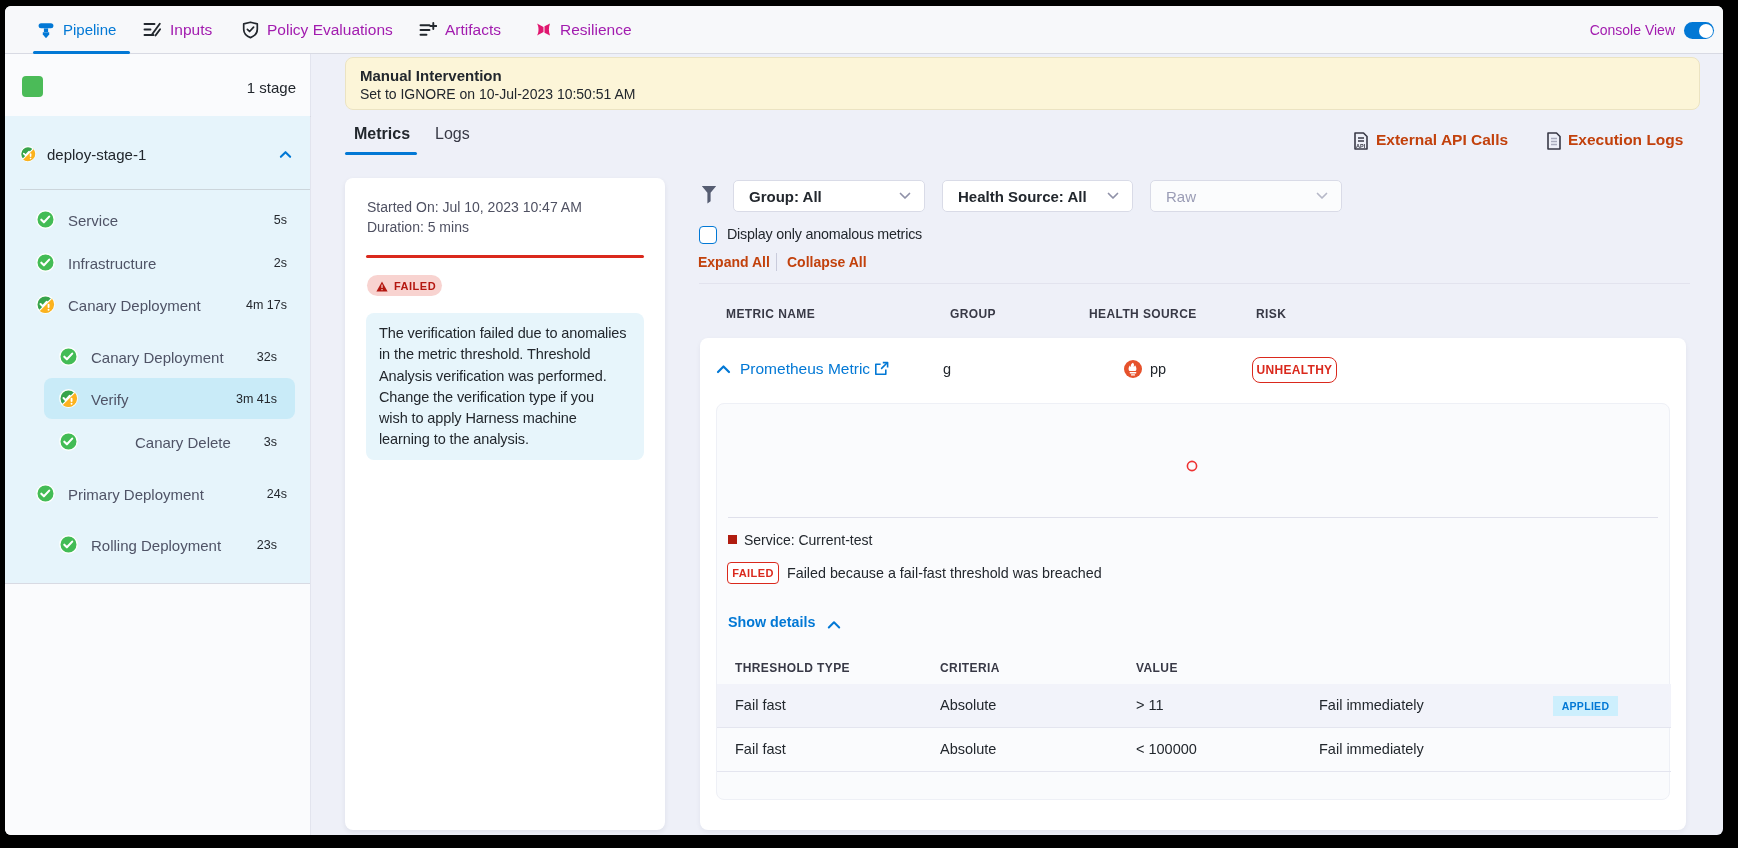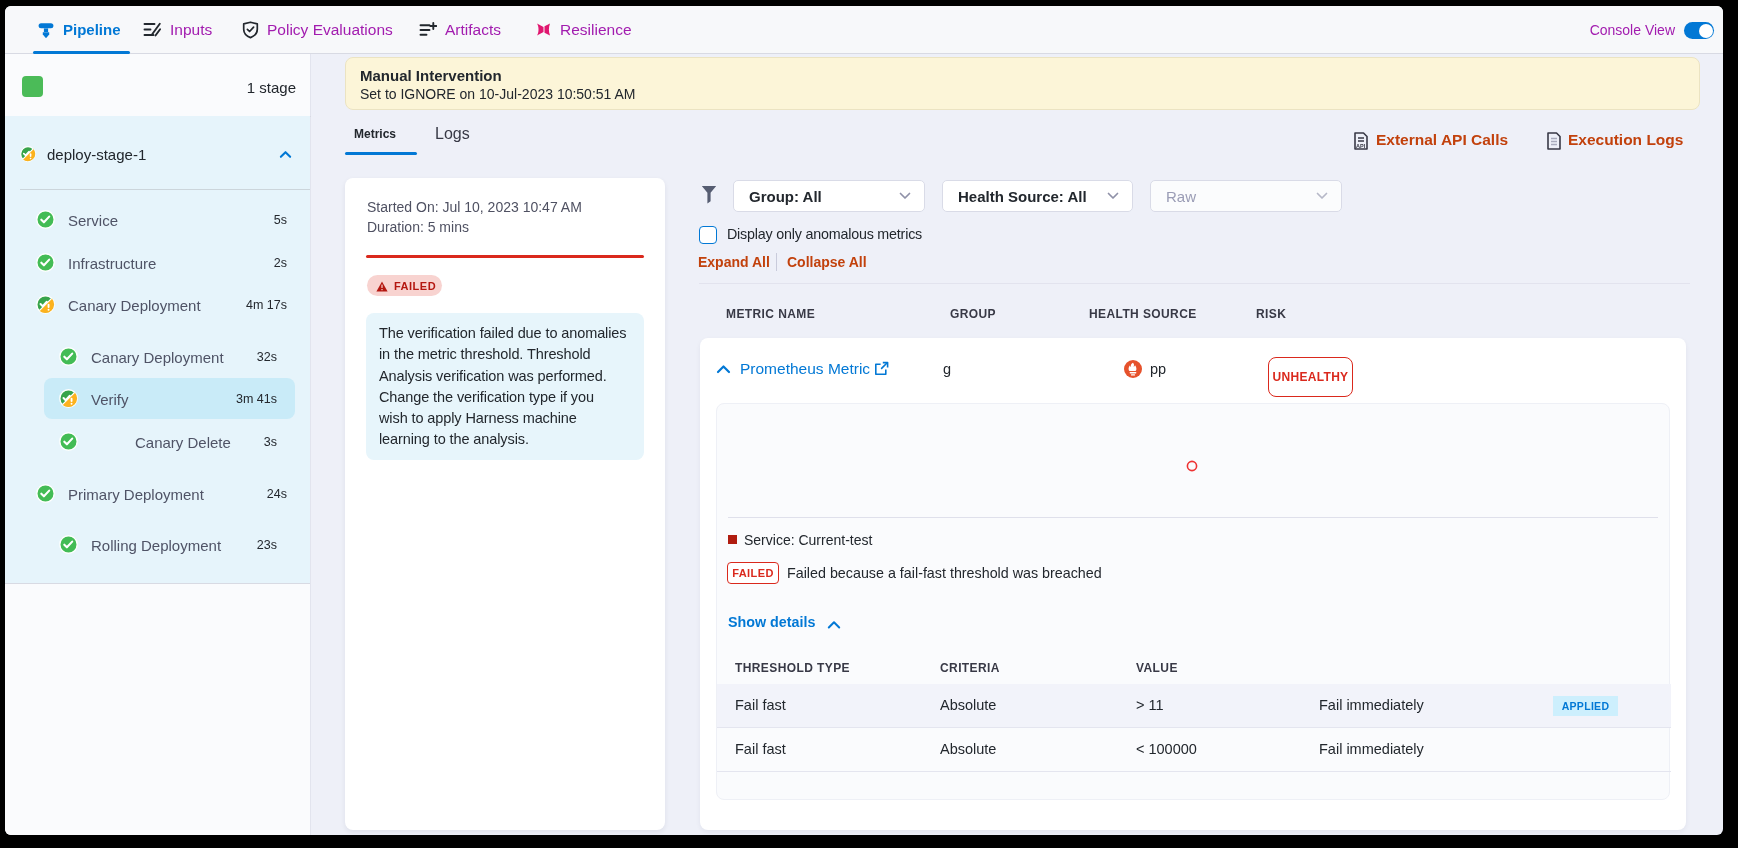--- a/index.html
+++ b/index.html
@@ -19,21 +19,21 @@
 .ddtext { position:absolute; left:15px; top:50%; transform:translateY(-50%); font-size:15px; font-weight:700; color:#22272d; }
 .ddchev { position:absolute; right:13px; top:50%; transform:translateY(-50%); }
 .th { position:absolute; top:50%; transform:translateY(-50%); font-size:12px; font-weight:700; color:#383946; letter-spacing:0.4px; }
 .cell { position:absolute; top:50%; transform:translateY(-50%); font-size:14.5px; color:#22272d; }
 </style>
 </head>
 <body>
 <div id="frame">
 
 <div class="nav">
-  <div class="navitem" style="left:32px; color:#0278d5; font-weight:700; font-size:15px;">
+  <div class="navitem" style="left:32px; color:#0278d5; font-weight:400; font-size:15px;">
     <svg width="18" height="18" viewBox="0 0 18 18">
           <rect x="1.6" y="2.2" width="14.8" height="5" rx="2.5" fill="#0278d5"></rect>
           <rect x="6.9" y="7.4" width="4.2" height="3.6" fill="#0278d5"></rect>
           <path d="M9 17.2l-3.2-3.6v-2.4h6.4v2.4z" fill="#0278d5"></path>
         </svg>
     Pipeline
   </div>
   <div class="navitem" style="left:138px;">
     <svg width="19" height="17" viewBox="0 0 19 17">
           <path d="M1.5 3h10M1.5 8.5h6M1.5 14h9" stroke="#23282e" stroke-width="1.9" stroke-linecap="round"></path>
@@ -164,21 +164,21 @@
     <div class="stepname" style="left:86px;">Rolling Deployment</div>
     <div class="stepdur" style="right:33px;">23s</div>
   </div>
   <div class="abs" style="left:0; top:467px; width:305px; height:1px; background:#d8dae3;"></div>
 </div>
 
 <div class="abs" style="left:340px; top:51px; width:1355px; height:53px; background:#fcf5d8; border:1px solid #ebe3c2; border-radius:8px;">
   <div class="abs" style="left:14px; top:9px; font-size:15px; font-weight:700; color:#22272d;">Manual Intervention</div>
   <div class="abs" style="left:14px; top:28px; font-size:14px; color:#22272d;">Set to IGNORE on 10-Jul-2023 10:50:51 AM</div>
 </div>
-<div class="abs vc" style="left:349px; top:128px; font-size:12px; font-weight:700; color:#22272d;">Metrics</div>
+<div class="abs vc" style="left:349px; top:128px; font-size:16px; font-weight:700; color:#22272d;">Metrics</div>
 <div class="abs vc" style="left:430px; top:128px; font-size:16px; font-weight:500; color:#383946;">Logs</div>
 <div class="abs" style="left:340px; top:146px; width:72px; height:3px; background:#0278d5; border-radius:2px;"></div>
 <div class="abs" style="left:1348px; top:126px;"><svg width="16" height="18" viewBox="0 0 16 18">
         <path d="M2 1h8.5L14 4.5V17H2z" fill="none" stroke="#383946" stroke-width="1.6" stroke-linejoin="round"></path>
         <path d="M5 6h6M5 9h6" stroke="#383946" stroke-width="1.3"></path>
         <text x="3" y="15.5" font-size="5.5" font-weight="bold" fill="#383946" font-family="Liberation Sans">API</text>
       </svg></div>
 <div class="abs vc bluelink" style="left:1371px; top:134px; font-size:15.5px;">External API Calls</div>
 <div class="abs" style="left:1541px; top:126px;"><svg width="16" height="18" viewBox="0 0 16 18">
         <path d="M2 1h8.5L14 4.5V17H2z" fill="none" stroke="#383946" stroke-width="1.6" stroke-linejoin="round"></path>
@@ -245,21 +245,21 @@
           <path d="M13.2 1.8L7.6 7.4" stroke="#0278d5" stroke-width="1.6" stroke-linecap="round"></path>
         </svg></div>
   <div class="cell" style="left:243px; top:31px;">g</div>
   <div class="abs" style="left:424px; top:22px;"><svg width="18" height="18" viewBox="0 0 18 18">
           <circle cx="9" cy="9" r="9" fill="#e6522c"></circle>
           <path d="M9 2.8c1.6 1.7 1 3 .5 4 .8-.2 1.3-.7 1.5-1.5.9 1.1 1.4 2.4 1.4 3.6 0 .8-.3 1.5-.8 2.1H5.4c-.5-.6-.8-1.3-.8-2.1 0-1 .4-2.4 1.3-3.4.2.7.6 1.2 1.3 1.4-.5-1-.9-2.4 1.8-4.1z" fill="#fff"></path>
           <rect x="5.6" y="12" width="6.8" height="1.4" rx="0.7" fill="#fff"></rect>
           <rect x="6.9" y="14.3" width="4.2" height="1.3" rx="0.65" fill="#fff"></rect>
         </svg></div>
   <div class="cell" style="left:450px; top:31px; font-weight:500;">pp</div>
-  <div class="abs" style="left:568px; top:19px; width:85px; height:40px; border:1.5px solid #da291d; border-radius:8px; background:#fff;">
+  <div class="abs" style="left:552px; top:19px; width:85px; height:26px; border:1.5px solid #da291d; border-radius:8px; background:#fff;">
     <div class="abs" style="left:0; top:0; width:100%; height:100%; display:flex; align-items:center; justify-content:center; font-size:12px; font-weight:700; color:#da291d; letter-spacing:0.3px;">UNHEALTHY</div>
   </div>
 
   <div class="abs" style="left:16px; top:65px; width:954px; height:397px; background:#fafbfd; border:1px solid #eef0f6; border-radius:8px;">
     <svg class="abs" style="left:469px; top:56px;" width="12" height="12" viewBox="0 0 12 12">
           <circle cx="6" cy="6" r="4.6" fill="none" stroke="#e33" stroke-width="1.6"></circle>
         </svg>
     <div class="abs" style="left:11px; top:113px; width:930px; height:1px; background:#dfe0eb;"></div>
     <div class="abs" style="left:11px; top:131px; width:9px; height:9px; background:#b01c10;"></div>
     <div class="abs vc" style="left:27px; top:136px; font-size:14px; color:#22272d;">Service: Current-test</div>

